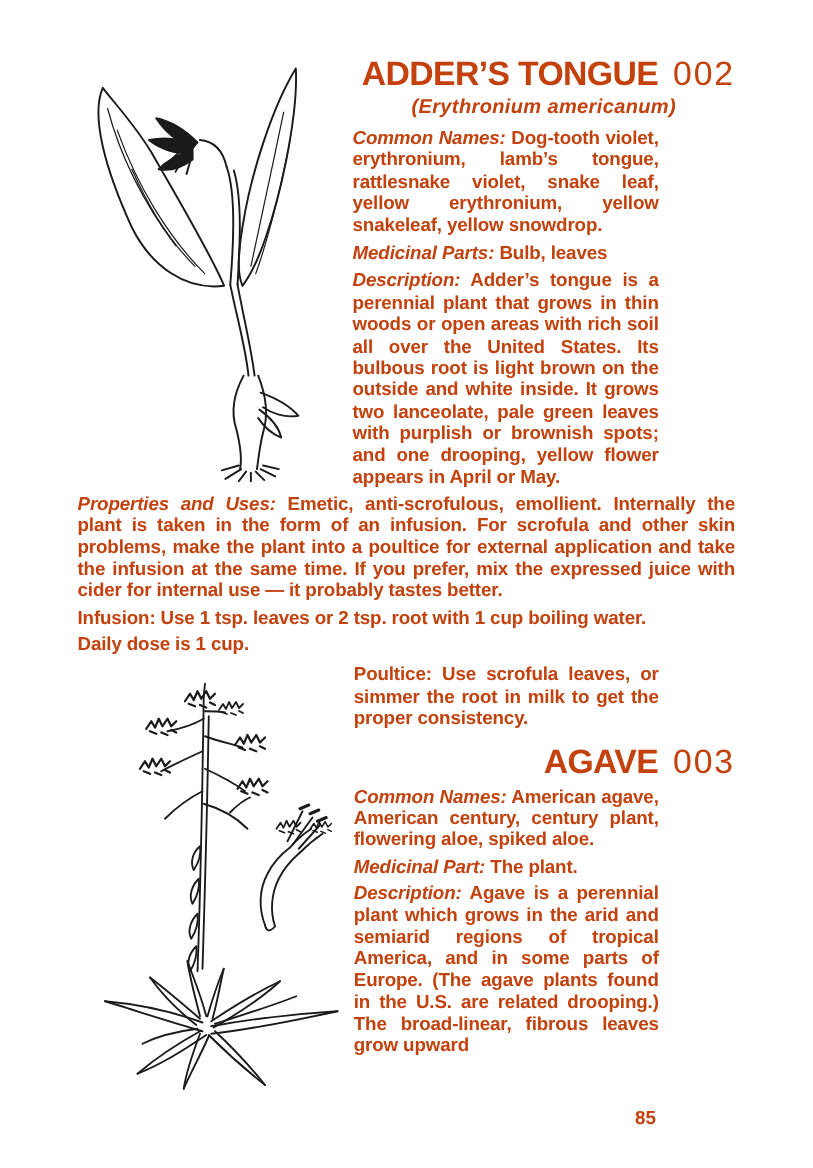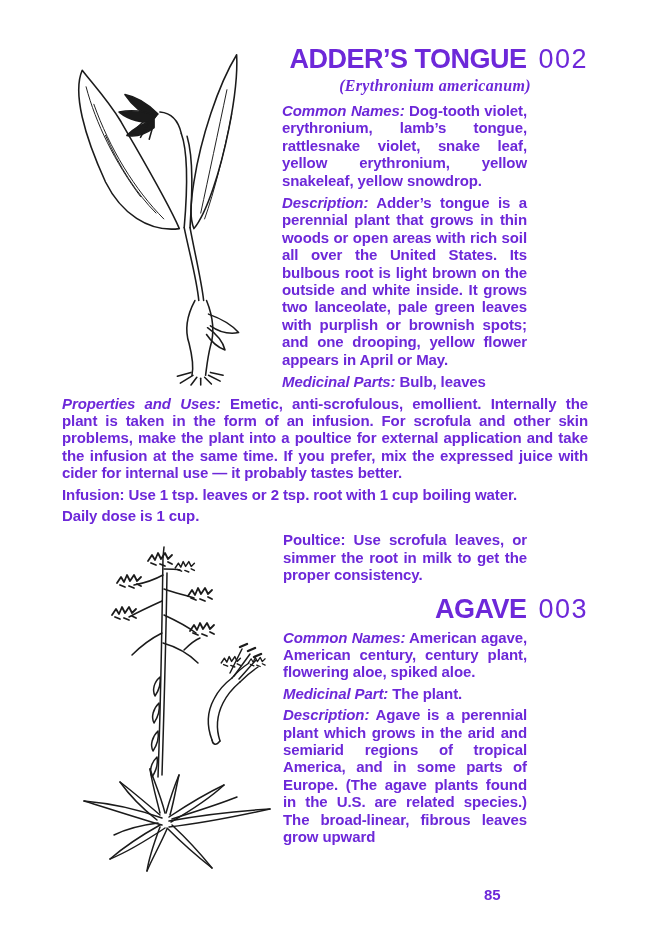--- a/index.html
+++ b/index.html
@@ -1,21 +1,21 @@
 <!DOCTYPE html>
 <html lang="en"><head>
 <meta charset="utf-8">
 <style>
   html,body{margin:0;padding:0;background:#ffffff;}
   .page{
     position:relative;
     width:650px;height:934px;
     box-sizing:border-box;
     background:#ffffff;
-    color:#6d28d9;
+    color:#c2410c;
     padding:12px 62px 0 62px;
     overflow:hidden;
     font-family:"Liberation Sans",sans-serif;
     font-weight:bold;
   }
   .para{
     margin:5px 0 0 0;
     font-size:15px;
     line-height:17.4px;
     text-align:justify;
@@ -29,30 +29,30 @@
   .entry-head{margin-top:34px;}
   .entry-head-2{margin-top:12px;}
   .entry-title{
     font-size:27px;line-height:27px;
     text-align:right;letter-spacing:-0.5px;
     white-space:nowrap;
   }
   .entry-name{font-weight:bold;}
   .entry-num{font-weight:400;margin-left:12px;letter-spacing:1.5px;}
   .latin{
-    font-family:Liberation Serif, serif;
+    font-family:Liberation Sans, sans-serif;
     font-style:italic;font-weight:bold;
     font-size:16px;line-height:19px;
     text-align:center;margin-top:3px;letter-spacing:0.3px;
   }
   .mt7{margin-top:7px;}
   .mt6{margin-top:6px;}
   .mt4{margin-top:4px;}
   .page-num{
-    position:absolute;left:484px;top:886px;
+    position:absolute;left:508px;top:886px;
     font-size:15px;font-weight:bold;
   }
   svg .ink{stroke:#1b1b1b;fill:none;stroke-linecap:round;stroke-linejoin:round;}
 </style>
 </head>
 <body>
 
 <div class="page">
 
   <section>
@@ -105,27 +105,27 @@
       </div>
       <div class="latin">(Erythronium americanum)</div>
     </div>
 
     <p class="para col mt7">
       <i class="label">Common Names:</i>
       <span>Dog-tooth violet, erythronium, lamb’s tongue, rattlesnake violet, snake leaf, yellow erythronium, yellow snakeleaf, yellow snowdrop.</span>
     </p>
 
     <p class="para col">
+      <i class="label">Medicinal Parts:</i>
+      <span>Bulb, leaves</span>
+    </p>
+
+    <p class="para col">
       <i class="label">Description:</i>
       <span>Adder’s tongue is a perennial plant that grows in thin woods or open areas with rich soil all over the United States. Its bulbous root is light brown on the outside and white inside. It grows two lanceolate, pale green leaves with purplish or brownish spots; and one drooping, yellow flower appears in April or May.</span>
-    </p>
-
-    <p class="para col">
-      <i class="label">Medicinal Parts:</i>
-      <span>Bulb, leaves</span>
     </p>
 
     <p class="para mt4">
       <i class="label">Properties and Uses:</i>
       <span>Emetic, anti-scrofulous, emollient. Internally the plant is taken in the form of an infusion. For scrofula and other skin problems, make the plant into a poultice for external application and take the infusion at the same time. If you prefer, mix the expressed juice with cider for internal use — it probably tastes better.</span>
     </p>
 
 
     <p class="para mt4">Infusion: Use 1 tsp. leaves or 2 tsp. root with 1 cup boiling water.</p>
 
@@ -220,18 +220,18 @@
       <span>American agave, American century, century plant, flowering aloe, spiked aloe.</span>
     </p>
 
     <p class="para col mt4">
       <i class="label">Medicinal Part:</i>
       <span>The plant.</span>
     </p>
 
     <p class="para col mt4">
       <i class="label">Description:</i>
-      <span>Agave is a perennial plant which grows in the arid and semiarid regions of tropical America, and in some parts of Europe. (The agave plants found in the U.S. are related species.) The broad-linear, fibrous leaves grow upward</span>
+      <span>Agave is a perennial plant which grows in the arid and semiarid regions of tropical America, and in some parts of Europe. (The agave plants found in the U.S. are related drooping.) The broad-linear, fibrous leaves grow upward</span>
     </p>
   </section>
 
   <div class="page-num">85</div>
 </div>
 
 </body></html>

